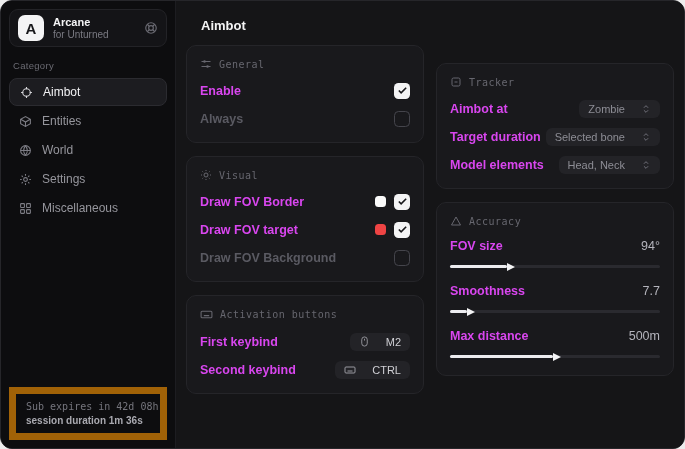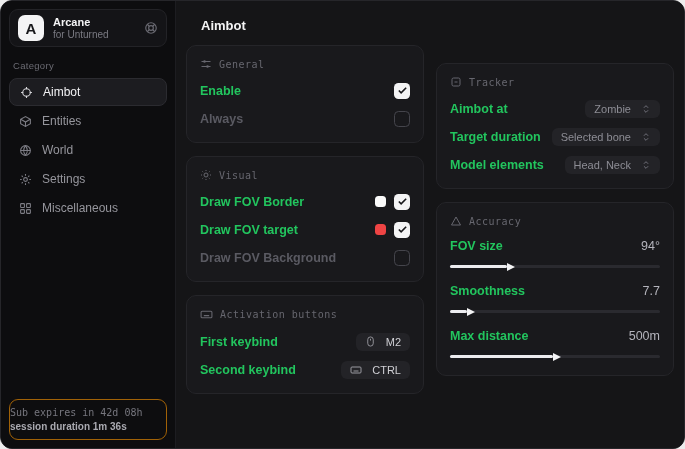--- a/index.html
+++ b/index.html
@@ -15,44 +15,44 @@
   .app-names { flex:1; line-height:1.15; }
   .app-name { color:#f4f4f5; font-size:11px; font-weight:700; }
   .app-sub { color:#7a7a82; font-size:10px; }
   .app-card .icon { color:#6a6a72; }
   .category { color:#6b6b73; font-size:9.5px; margin:13px 0 7px 4px; letter-spacing:.3px; }
   .nav { display:flex; flex-direction:column; gap:1px; }
   .nav-item { display:flex; align-items:center; gap:10px; height:28px; padding:0 10px; border-radius:8px; color:#96969d; font-size:12px; cursor:default; }
   .nav-item .icon { color:#7c7c84; display:flex; }
   .nav-item.active { background:#1c1c20; border:1px solid #2b2b30; color:#f1f1f3; }
   .nav-item.active .icon { color:#d8d8dc; }
-  .sb-footer { position:absolute; left:8px; right:8px; bottom:8px; border:1px solid #a16207; border-radius:9px; padding:7px 0; }
+  .sb-footer { position:absolute; left:8px; right:8px; bottom:8px; border:7px solid #a16207; border-radius:0; padding:7px 10px; }
   .sb-footer .l1 { font-family:"DejaVu Sans Mono","Liberation Mono",monospace; color:#76767e; font-size:10px; margin-bottom:3px; white-space:nowrap; }
   .sb-footer .l2 { color:#a9a9b0; font-size:10px; font-weight:700; white-space:nowrap; }
   
   .main { flex:1; background:#151517; display:flex; flex-direction:column; }
   .main-header { padding:17px 20px 11px 25px; }
   .main-title { color:#f4f4f5; font-size:13px; font-weight:700; }
   .content { display:flex; gap:12px; padding:1px 12px 12px 10px;align-items:center; }
   .col { display:flex; flex-direction:column; gap:13px; width:238px; }
   .card { background:#19191c; border:1px solid #252529; border-radius:10px; padding:10px 13px 12px 13px; }
   .sec-label { display:flex; align-items:center; gap:7px; color:#67676f; font-family:"DejaVu Sans Mono","Liberation Mono",monospace; font-size:10px; letter-spacing:.5px; margin:2px 0 9px 0; }
   .sec-label .icon { display:flex; color:#67676f; }
   .row { display:flex; align-items:center; justify-content:space-between; height:23px; }
   .row + .row { margin-top:5px; }
-  .row-label { color:#22c55e; font-size:12.5px; font-weight:600; }
+  .row-label { color:#d946ef; font-size:12.5px; font-weight:600; }
   .row-label.dim { color:#5a5a62; }
   .row-right { display:flex; align-items:center; gap:8px; }
   
   .checkbox { width:16px; height:16px; border-radius:4.5px; display:flex; align-items:center; justify-content:center; }
   .checkbox.checked { background:#f4f4f5; color:#18181b; }
   .checkbox.unchecked { border:1.5px solid #45454c; background:transparent; }
   .swatch { width:11px; height:11px; border-radius:3.5px; }
   
-  .pill { display:flex; align-items:center; gap:10px; background:#232327; border-radius:6px; padding:3px 9px; font-size:11px; }
+  .pill { display:flex; align-items:center; gap:16px; background:#232327; border-radius:6px; padding:3px 9px; font-size:11px; }
   .key-pill { color:#cfcfd4; font-weight:400; }
   .key-pill .icon { color:#9a9aa1; display:flex; }
   .select-pill { color:#8d8d95; }
   .select-pill .icon { color:#70707a; display:flex; }
   
   .acc-row { margin-bottom:10px; }
   .acc-top { display:flex; justify-content:space-between; align-items:center; height:20px; margin-bottom:6px; }
   .acc-value { color:#b4b4bc; font-size:12.5px; }
   .slider { position:relative; height:9px; display:flex; align-items:center; }
   .slider-track { width:100%; height:3px; background:#2a2a2f; border-radius:2px; }

